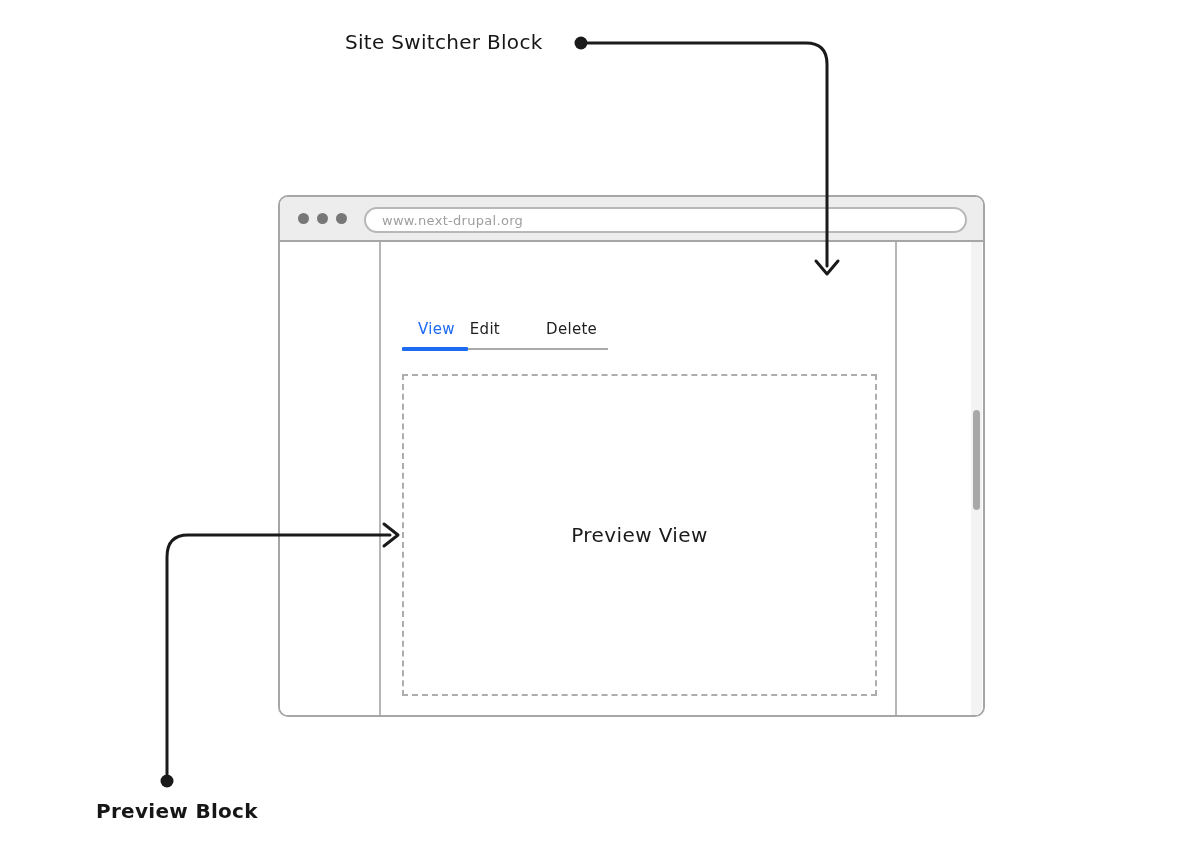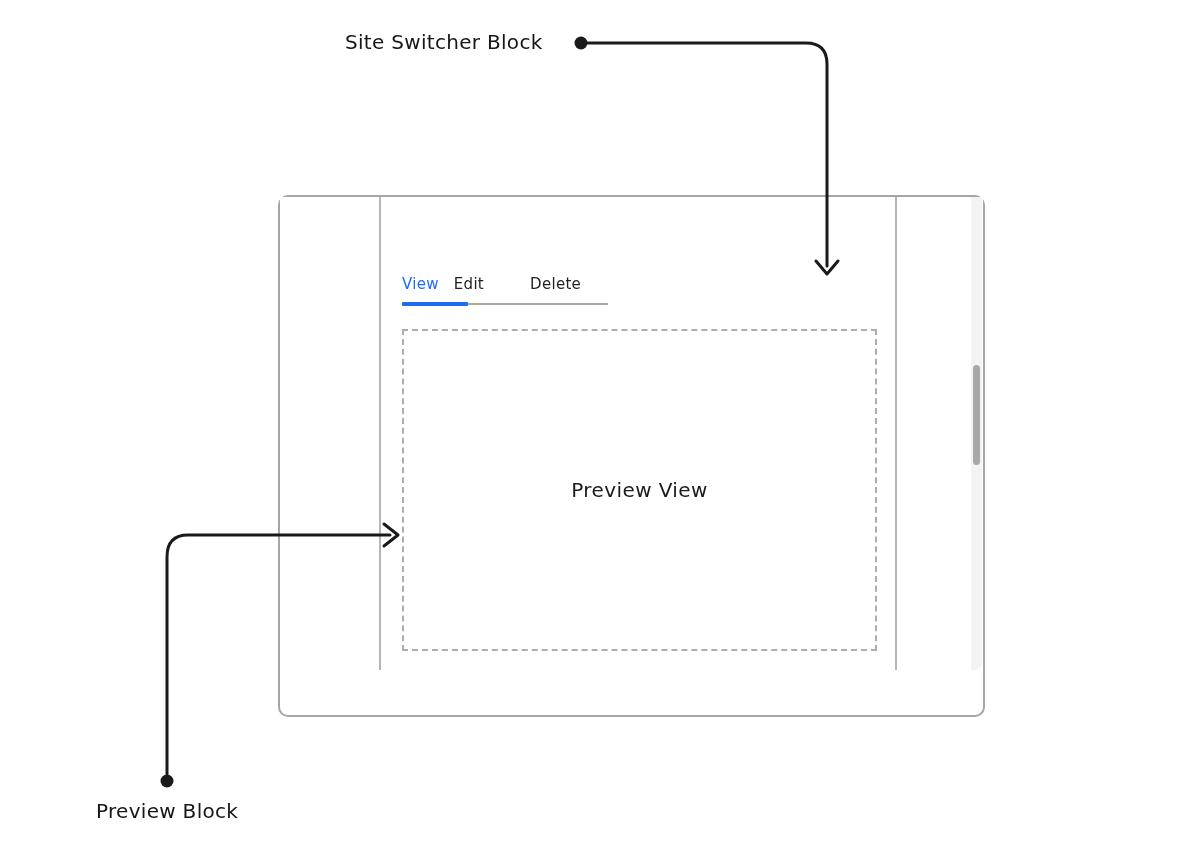--- a/index.html
+++ b/index.html
@@ -18,21 +18,21 @@
 
   
   .callout-label {
     position: absolute;
     font-size: 20px;
     letter-spacing: 0.3px;
     color: #161616;
     white-space: nowrap;
   }
   .callout-label.site-switcher { left: 345px; top: 30px; }
-  .callout-label.preview { left: 96px; top: 799px; }
+  .callout-label.preview { left: 96px; top: 799px; font-weight: bold; }
 
   
   .connector-overlay {
     position: absolute;
     left: 0; top: 0;
     width: 1200px; height: 854px;
     pointer-events: none;
     z-index: 5;
   }
 
@@ -108,21 +108,21 @@
     position: absolute;
     left: 122px; top: 78px;
     display: flex;
   }
   .tab {
     font-size: 15px;
     letter-spacing: 0.3px;
     color: #1f1f1f;
     cursor: pointer;
   }
-  .tab.t0 { margin-left: 0; }
+  .tab.t0 { margin-left: 16px; }
   .tab.t1 { margin-left: 15px; }
   .tab.t2 { margin-left: 46px; }
   .tab.active { color: #1d6bf3; }
   .tab-underline-active {
     position: absolute;
     left: 122px; top: 105px;
     width: 66px; height: 4px;
     background: #1d6bf3;
     border-radius: 1px;
   }
@@ -221,20 +221,30 @@
 
     <g stroke="#1a1a1a" stroke-width="3" fill="none" stroke-linecap="round" stroke-linejoin="round">
       <circle cx="167" cy="781" r="6.5" fill="#1a1a1a" stroke="none"></circle>
       <path d="M 167 774 V 557 Q 167 535 188 535 H 390"></path>
       <path d="M 384 524 L 398 535 L 384 546"></path>
     </g>
   </svg>
 
   <div class="browser-window">
 
+    <div class="browser-chrome">
+      <div class="window-dots">
+        <span class="window-dot"></span>
+        <span class="window-dot"></span>
+        <span class="window-dot"></span>
+      </div>
+      <div class="url-bar">
+        <span class="url-text">www.next-drupal.org</span>
+      </div>
+    </div>
 
     <div class="browser-content">
       <div class="column-divider left"></div>
       <div class="column-divider right"></div>
 
 
       <div class="tab-bar">
         <span class="tab t0 active">View</span>
         <span class="tab t1">Edit</span>
         <span class="tab t2">Delete</span>

